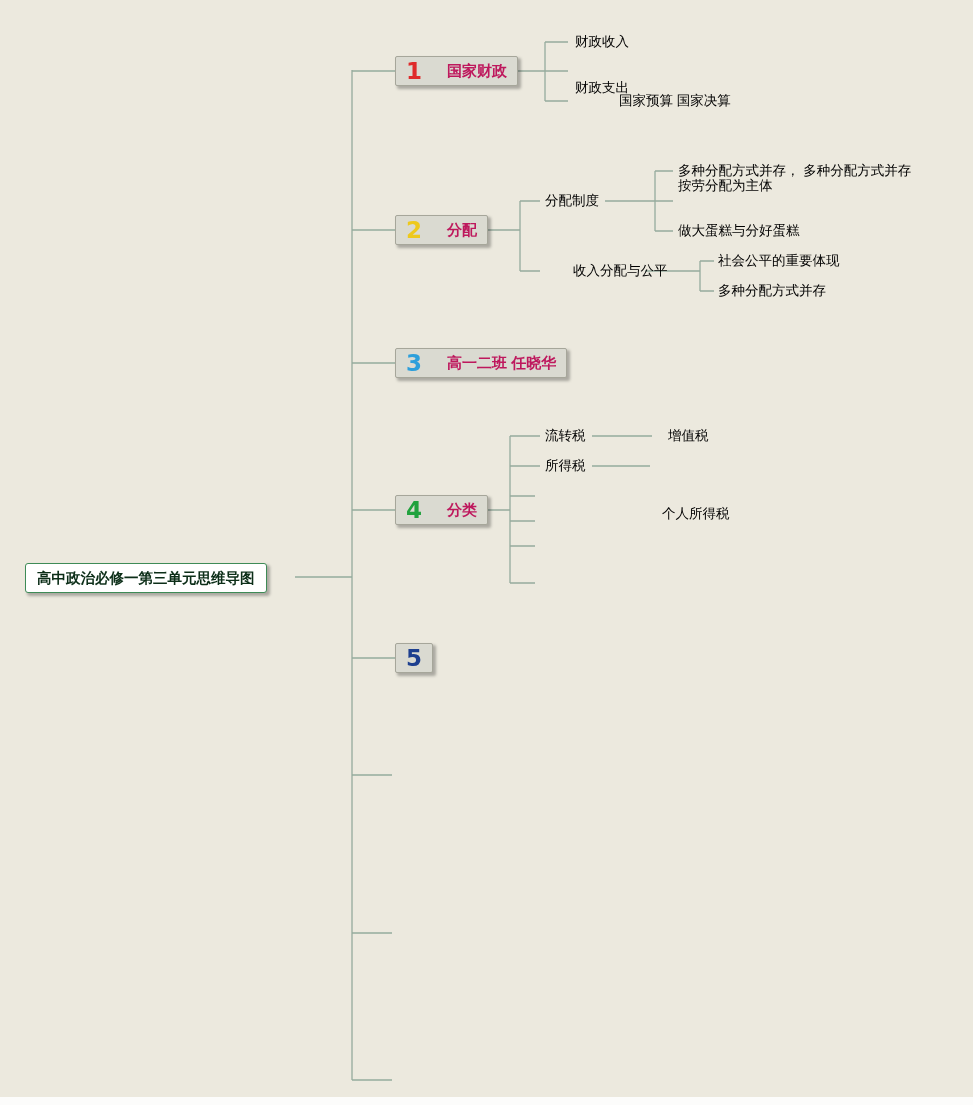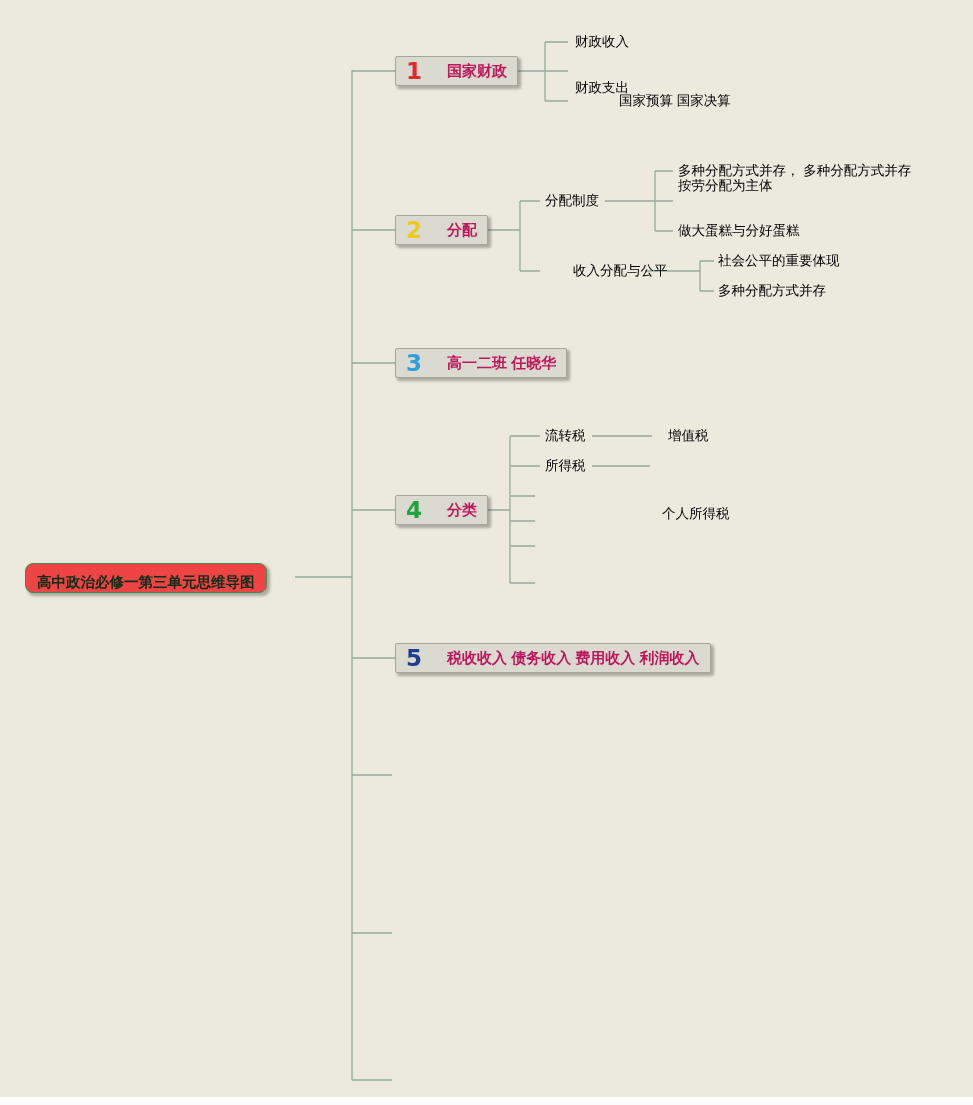--- a/index.html
+++ b/index.html
@@ -18,23 +18,23 @@
     position:absolute; display:inline-flex; align-items:center; gap:5px;
     height:30px; padding:0 10px;
     background:#dadad1; border:1px solid #a6a69a; border-radius:2px;
     box-shadow:2.5px 2.5px 3px rgba(0,0,0,.28);
     cursor:pointer; white-space:nowrap;
   }
   .node .num { font-size:23px; font-weight:bold; line-height:1; font-family:"DejaVu Sans",sans-serif; }
   .node .lbl { font-size:15px; font-weight:bold; color:#be185d;padding-left:20px; }
 
   .root-node {
-    position:absolute; display:inline-flex; align-items:flex-end;
+    position:absolute; display:inline-flex; align-items:center;
     height:30px; padding:0 11px;
-    background:#ef4444; border:1px solid #3e8b56; border-radius:8px;
+    background:#ffffff; border:1px solid #3e8b56; border-radius:3px;
     box-shadow:2.5px 2.5px 3px rgba(0,0,0,.28);
     font-size:14.5px; font-weight:bold; color:#0c2e18;
     white-space:nowrap; cursor:pointer;
   }
 
   .leaf {
     position:absolute; transform:translateY(-50%);
     font-size:13.5px; font-weight:400; color:#000000;
     white-space:nowrap; cursor:pointer;
   }
@@ -111,17 +111,16 @@
     <span class="num" style="color: rgb(33, 162, 62);">4</span>
     <span class="lbl">分类</span>
   </div>
   <div class="leaf" style="left:545px; top:436px;">流转税</div>
   <div class="leaf" style="left:545px; top:466px;">所得税</div>
   <div class="leaf" style="left:668px; top:436px;">增值税</div>
   <div class="leaf" style="left:662px; top:466px;margin-top:48px;">个人所得税</div>
 
   <div class="node" style="left:395px; top:643px;">
     <span class="num" style="color: rgb(29, 63, 143);">5</span>
-    <span class="lbl">税收收入 债务收入 费用收入 利润收入</span>
   </div>
 
   <div class="bottom-strip"></div>
 </div>
 
 </body></html>

